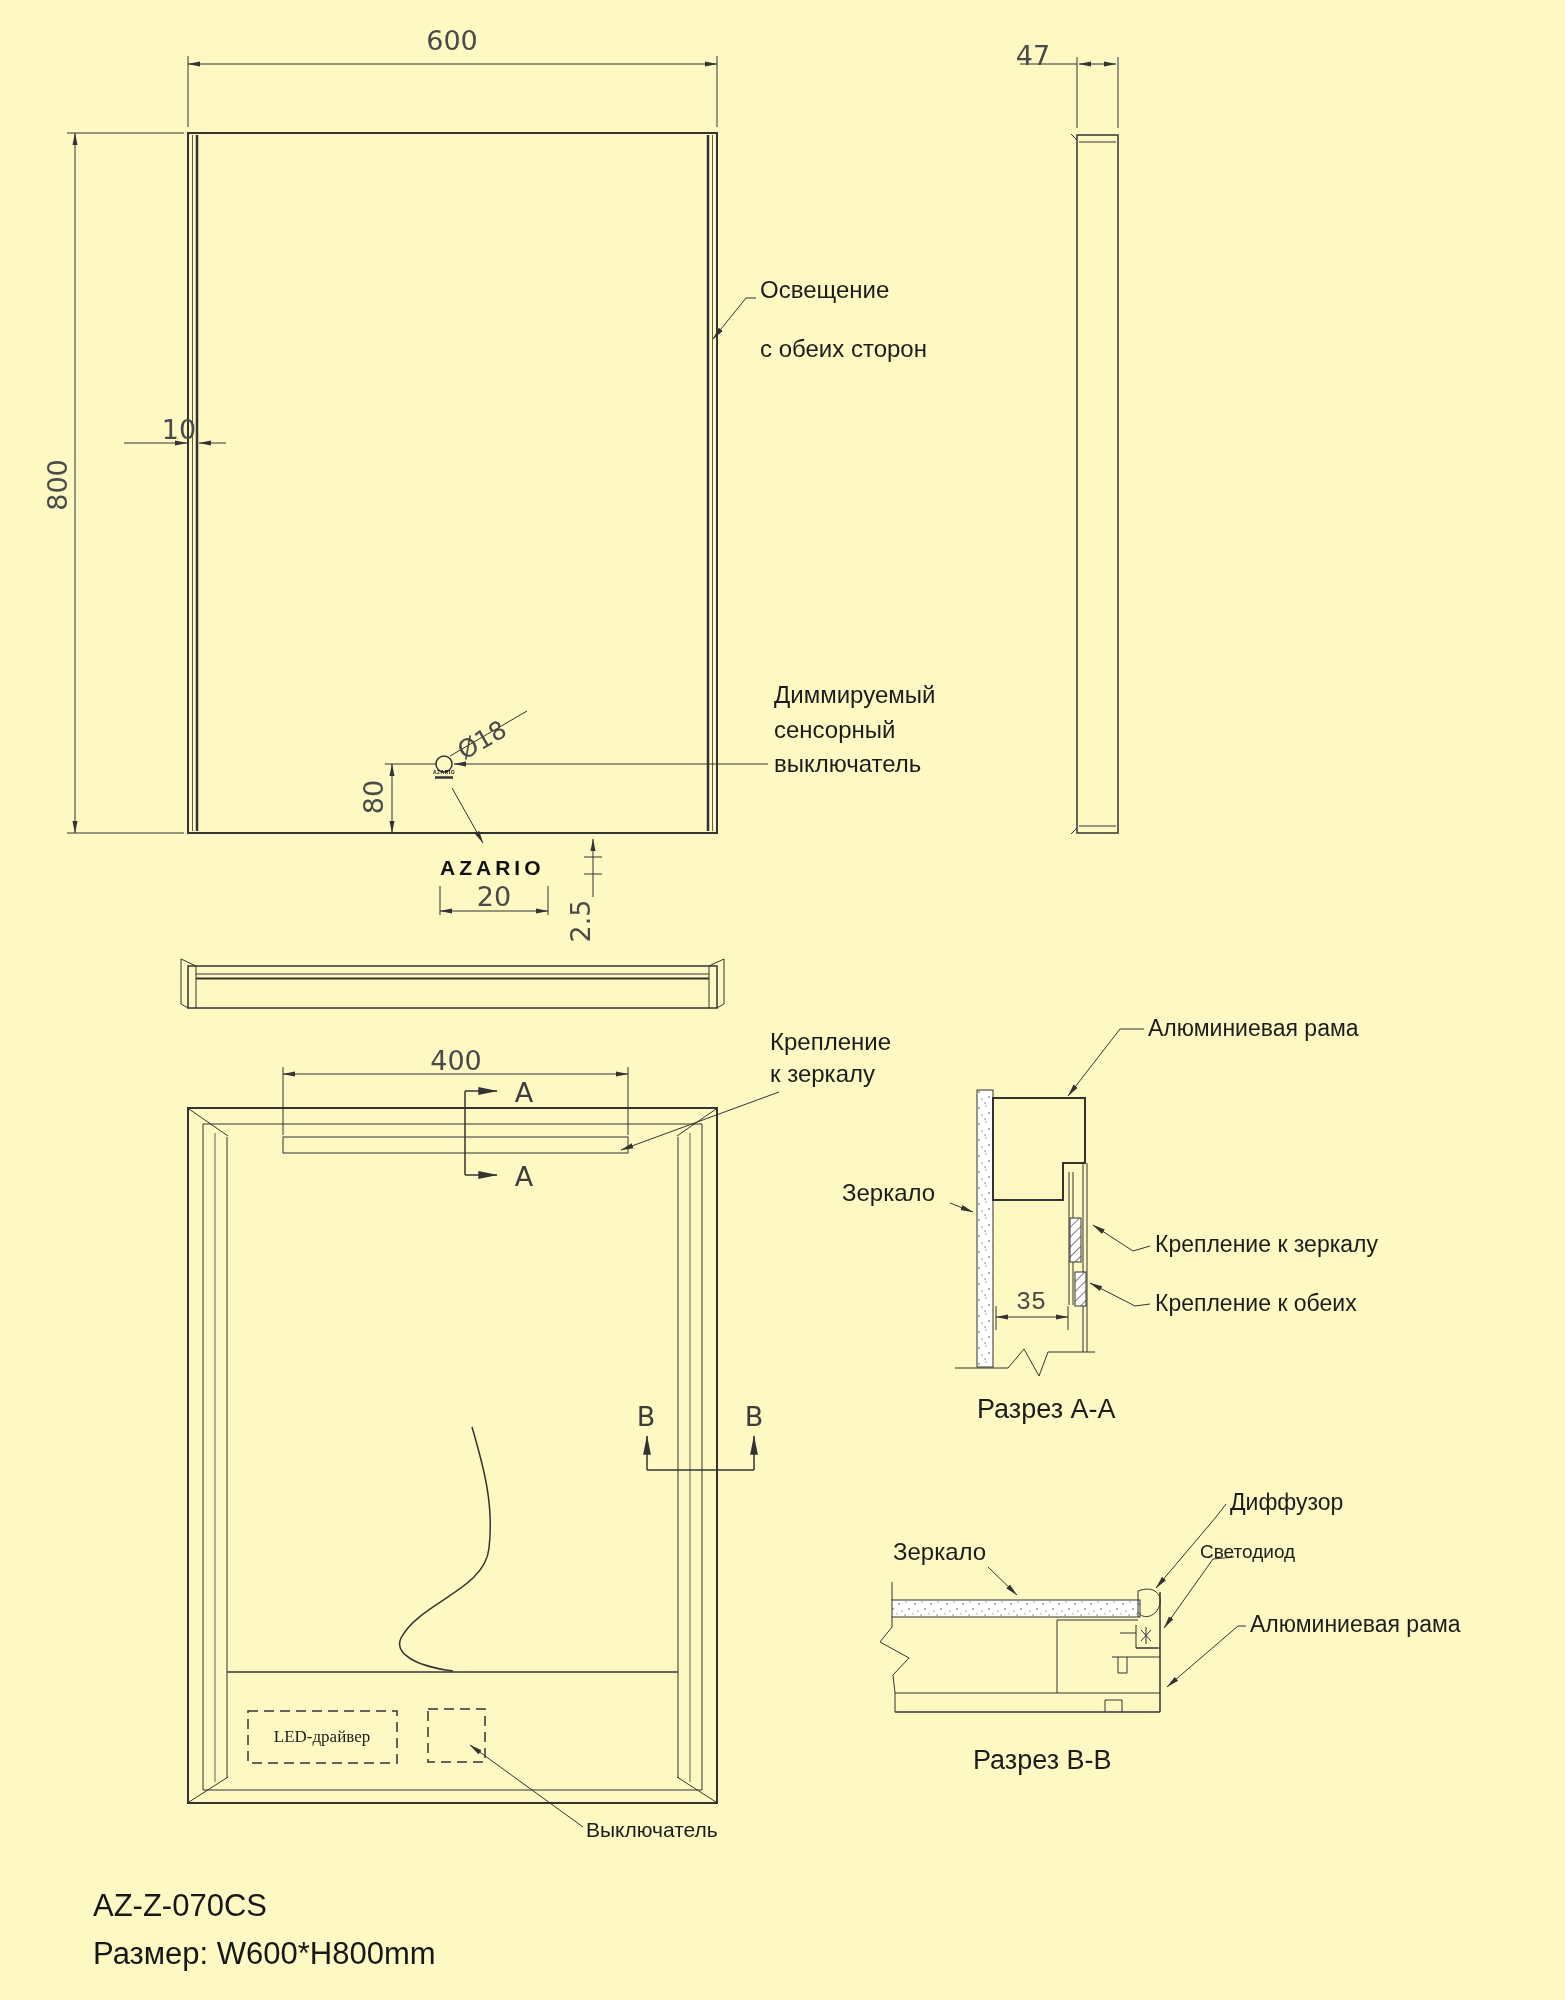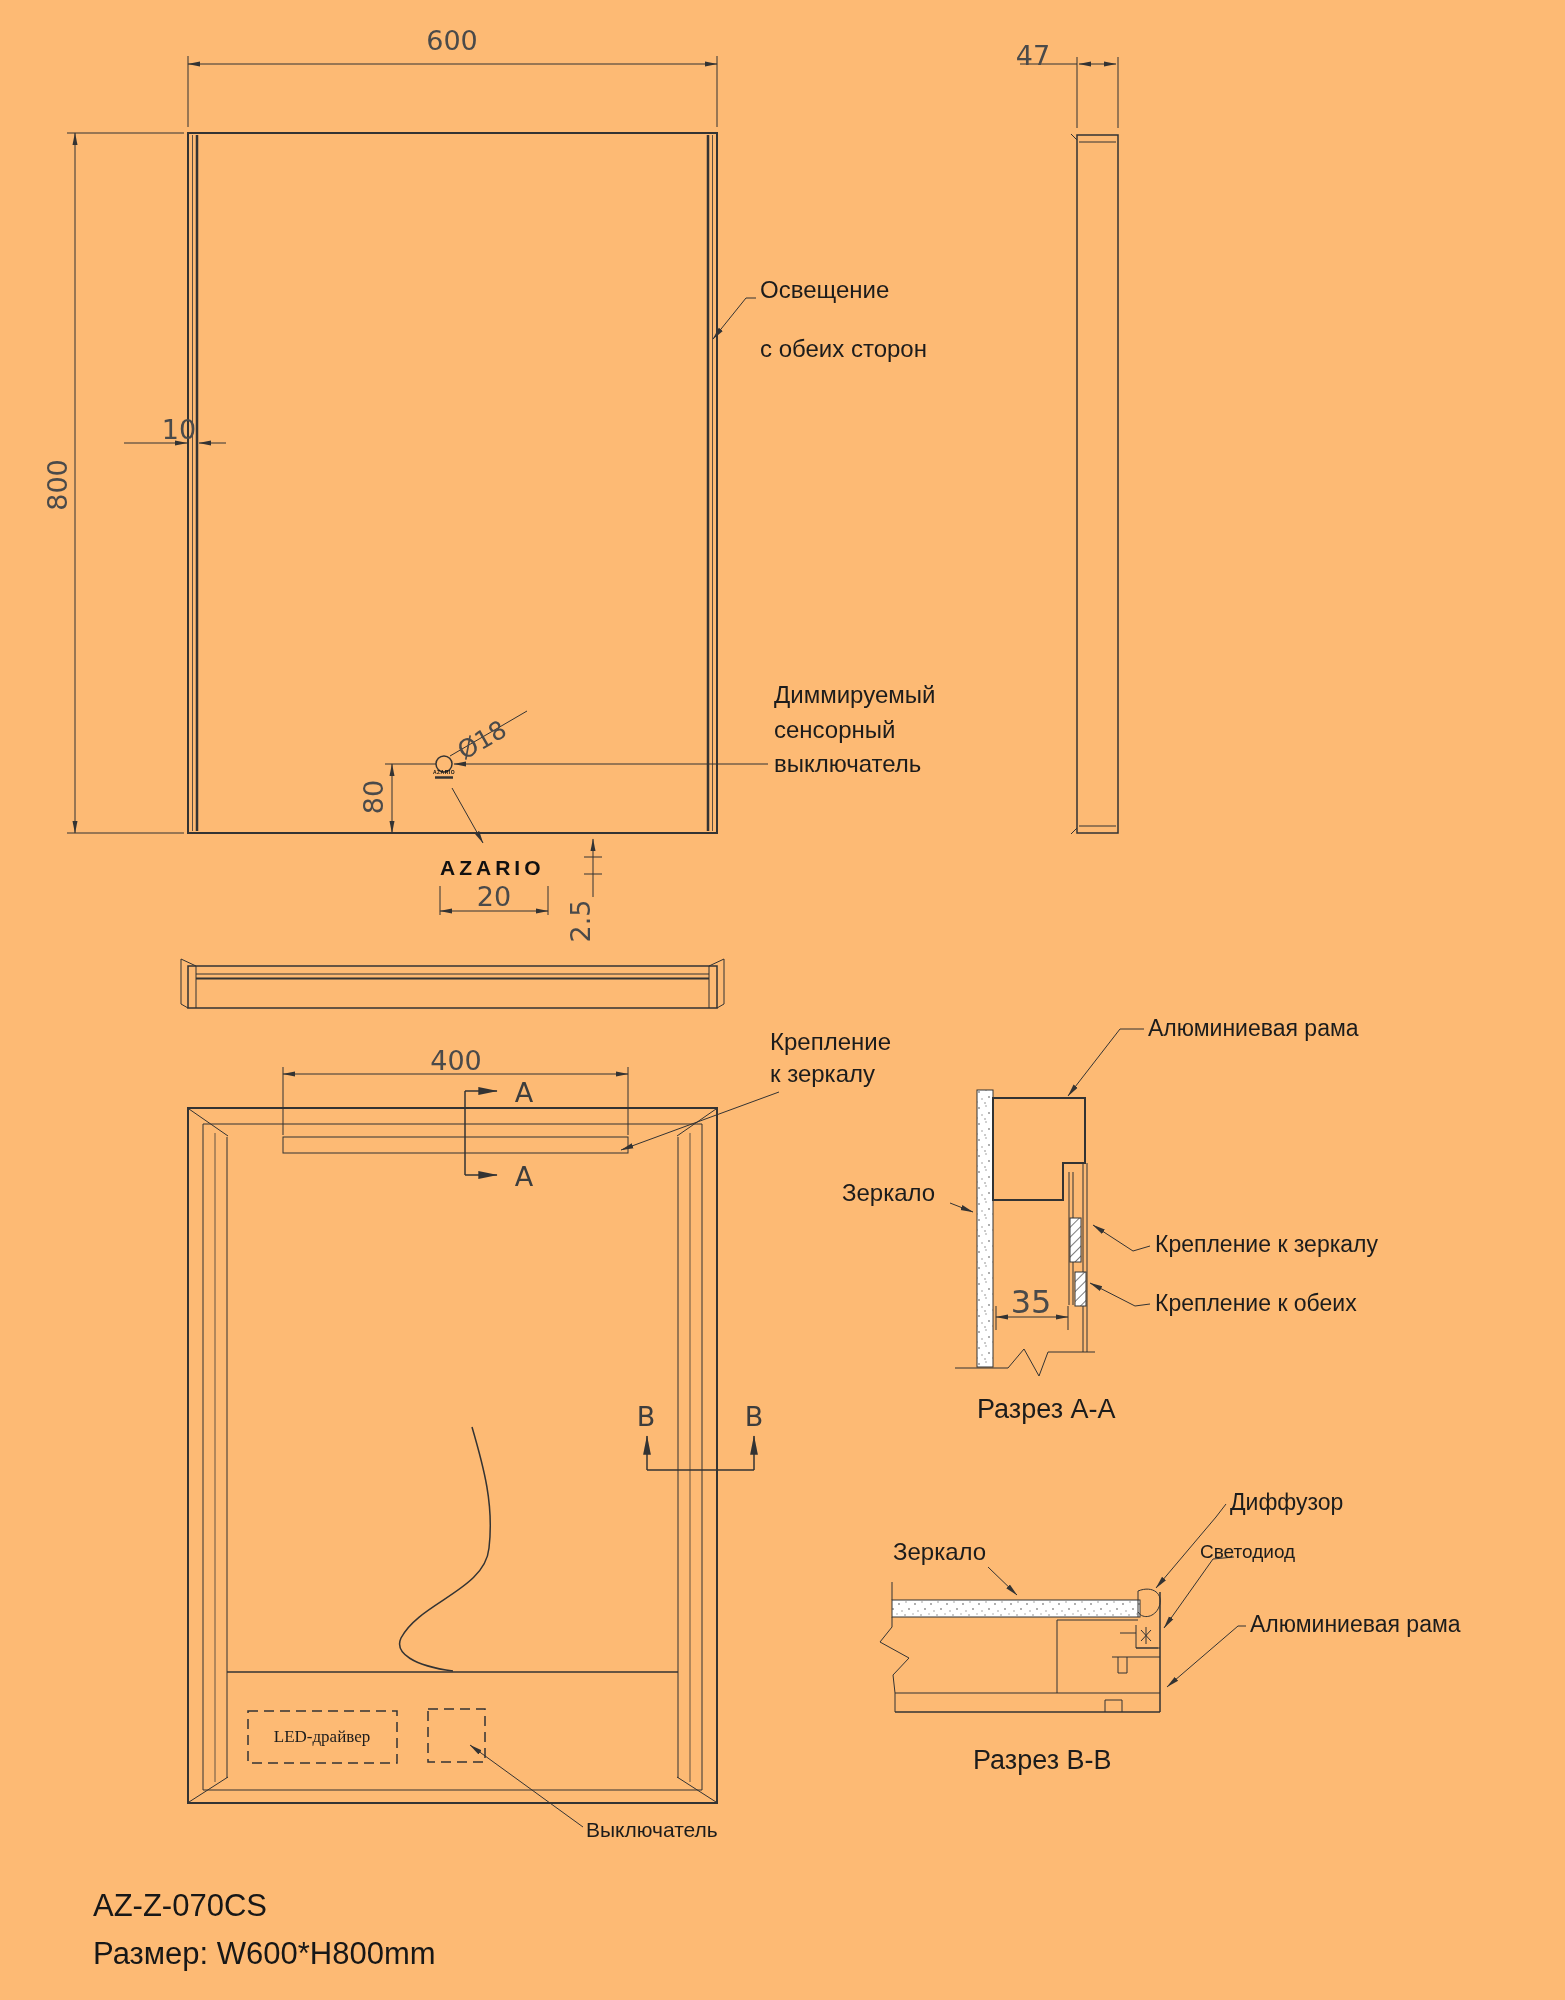--- a/index.html
+++ b/index.html
@@ -1,16 +1,16 @@
 <!DOCTYPE html>
 <html><head>
 <meta charset="utf-8">
 <style>
   html,body{margin:0;padding:0;background:#fff;}
-  #stage{position:relative;width:1565px;height:2000px;background:#fdba74;overflow:hidden;
+  #stage{position:relative;width:1565px;height:2000px;background:#fef9c3;overflow:hidden;
          font-family:"Liberation Sans","DejaVu Sans",sans-serif;}
   svg{position:absolute;left:0;top:0;}
   .txt{position:absolute;color:#1c1c1c;font-size:24px;line-height:1.2;white-space:nowrap;}
   .dim{position:absolute;color:#4a4a4a;font-size:27px;white-space:nowrap;
        font-family:"DejaVu Sans",sans-serif;transform:translate(-50%,-50%);}
   .dim.rot{transform:translate(-50%,-50%) rotate(-90deg);}
   .dim.rphi{transform:translate(-50%,-50%) rotate(-30deg);font-size:25px;}
   .seclet{position:absolute;color:#3d3d3d;font-size:27px;transform:translate(-50%,-50%);
           font-family:"DejaVu Sans",sans-serif;}
   .title{position:absolute;color:#1c1c1c;font-size:27px;white-space:nowrap;}
@@ -204,21 +204,21 @@
 
   <span class="dim" style="left:452px;top:40px;">600</span>
   <span class="dim rot" style="left:57px;top:485px;">800</span>
   <span class="dim" style="left:143px;top:429px;margin-left:36px;">10</span>
   <span class="dim" style="left:1033px;top:55px;">47</span>
   <span class="dim rphi" style="left:482px;top:740px;">Ø18</span>
   <span class="dim rot" style="left:373px;top:797px;">80</span>
   <span class="dim" style="left:494px;top:896px;">20</span>
   <span class="dim rot" style="left:580px;top:921px;">2.5</span>
   <span class="dim" style="left:456px;top:1060px;">400</span>
-  <span class="dim" style="left:1031px;top:1302px;font-size:32px;">35</span>
+  <span class="dim" style="left:1031px;top:1302px;font-size:25px;font-family:Liberation Mono, monospace;">35</span>
 
   <span class="seclet" style="left:524px;top:1092px;">A</span>
   <span class="seclet" style="left:524px;top:1176px;">A</span>
   <span class="seclet" style="left:646px;top:1416px;">B</span>
   <span class="seclet" style="left:754px;top:1416px;">B</span>
 
   <div class="txt" style="left:760px;top:276px;">Освещение</div>
   <div class="txt" style="left:760px;top:311px;margin-top:24px;">с обеих сторон</div>
 
   <div class="txt" style="left:774px;top:681px;">Диммируемый</div>

